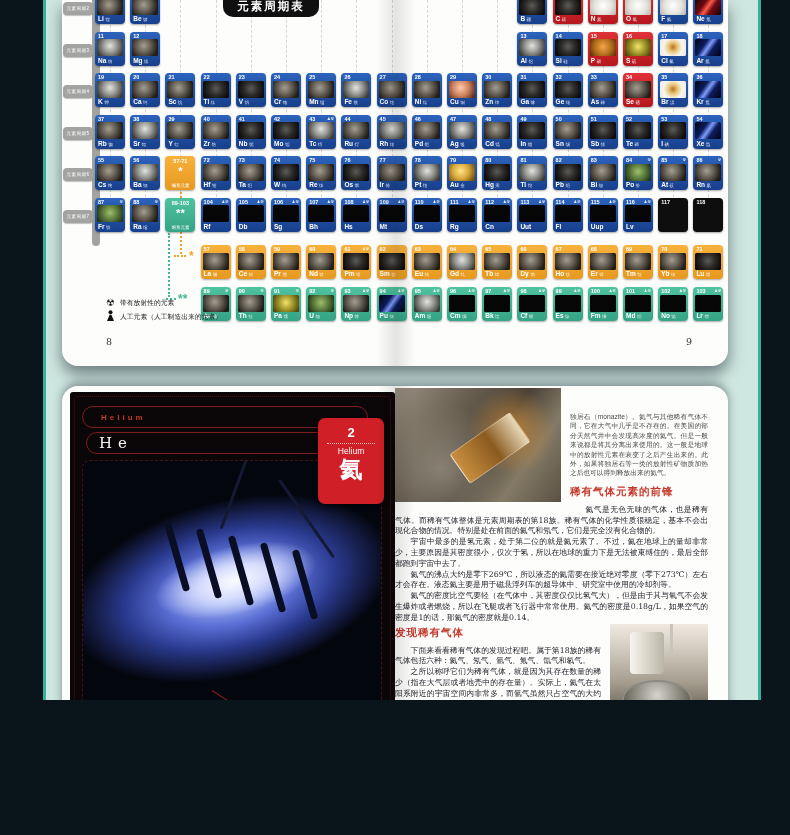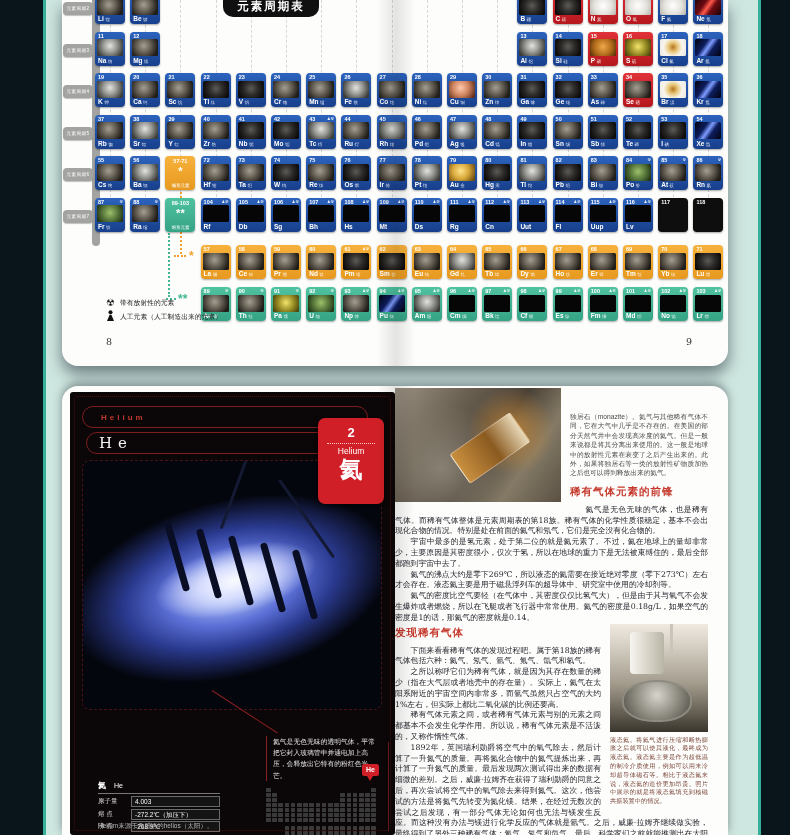--- a/index.html
+++ b/index.html
@@ -1,16 +1,16 @@
 <!DOCTYPE html>
 <html><head>
 <meta charset="utf-8">
 <style>
   html,body{margin:0;padding:0;background:#0a141b;}
-  #canvas{position:relative;width:790px;height:835px;overflow:hidden;background:#0a141b;
+  #canvas{position:relative;width:790px;height:700px;overflow:hidden;background:#0a141b;
           font-family:"Liberation Sans",sans-serif;}
   .mint{position:absolute;left:43px;right:29px;top:0;bottom:0;background:#cfe7e1;
         border-left:3px solid #35b09a;border-right:3px solid #35b09a;}
   .spread{position:absolute;left:62px;width:666px;background:#fdfdfc;}
   #spread-top{top:0;height:366px;border-radius:0 0 16px 16px;box-shadow:0 8px 16px rgba(5,15,25,.5);}
   #spread-bottom{top:386px;height:449px;border-radius:16px 16px 0 0;box-shadow:0 -3px 10px rgba(5,15,25,.4);}
   .gutter{position:absolute;left:315px;top:0;width:38px;height:100%;pointer-events:none;z-index:5;
           background:linear-gradient(90deg,rgba(0,0,0,0) 0%,rgba(0,0,0,.10) 50%,rgba(0,0,0,0) 100%);}
 
   

